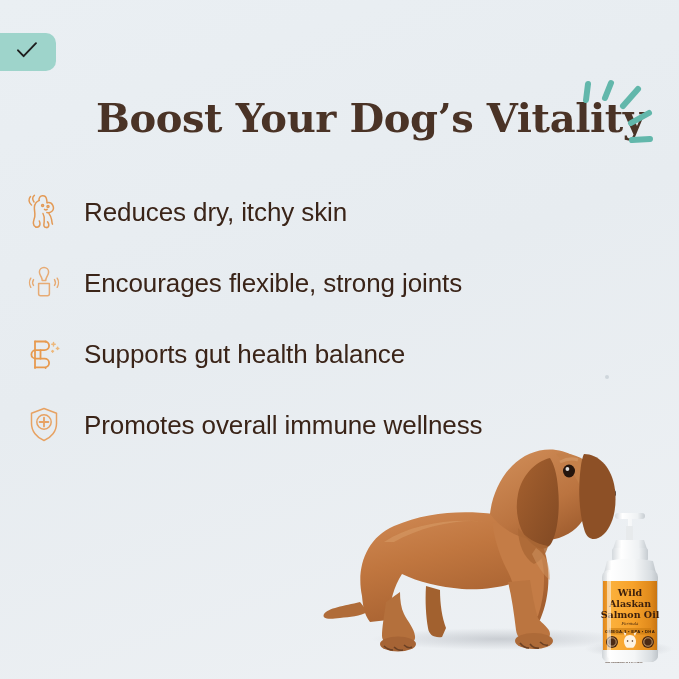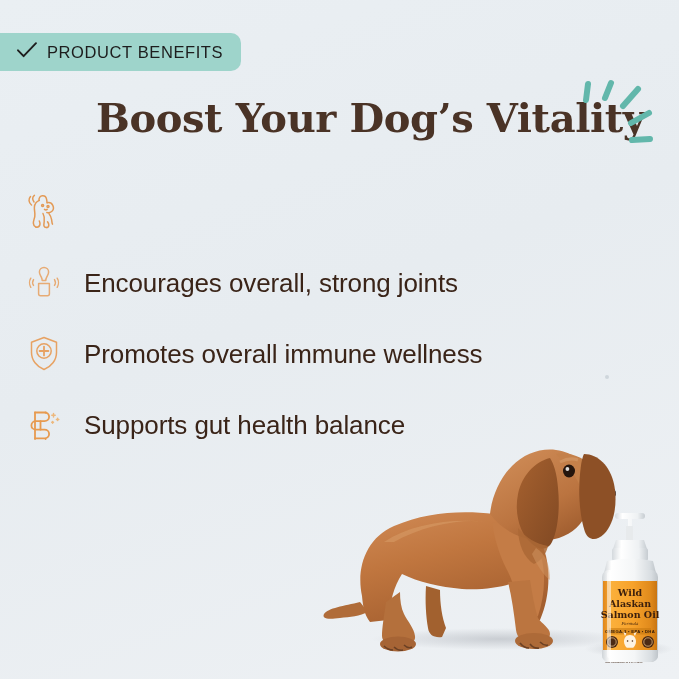--- a/index.html
+++ b/index.html
@@ -138,21 +138,20 @@
 <body>
 
 <div id="stage">
 
   <div id="eyebrow">
     <span class="check-ico">
       <svg width="22" height="18" viewBox="0 0 22 18">
         <path d="M2 9.3 L7.6 15.2 L20 2.2" fill="none" stroke="#1d1d1d" stroke-width="1.9" stroke-linecap="round" stroke-linejoin="round"></path>
       </svg>
     </span>
-    <span class="label">PRODUCT BENEFITS</span>
   </div>
 
   <div id="headline">Boost Your Dog’s Vitality</div>
 
   <div id="sparkle">
     <svg width="78" height="70" viewBox="0 0 78 70">
       <g stroke="#62b7ab" stroke-width="6" stroke-linecap="round">
         <line x1="8" y1="22" x2="10" y2="6"></line>
         <line x1="27" y1="20" x2="33" y2="5"></line>
         <line x1="45" y1="28" x2="60" y2="11"></line>
@@ -176,63 +175,64 @@
           <path d="M16.3 9.4c-2.9 1.1-4.6 3.6-4.9 6.6-.3 3.4.9 6 .4 9.3-.4 2.6-1.6 4.6-1.4 7.1.1 1.8 1 3.1 2.4 3.6"></path>
           <path d="M12.8 36c2.1.5 3.6-.5 4.1-2.2.4-1.4 0-2.6-.6-3.8"></path>
           <path d="M20 22.5c1.4 2.5 1.6 5.4 1.2 8.2-.2 1.6-.6 3-.2 4.3.3 1 1.1 1.6 2.2 1.6"></path>
           <path d="M23.2 36.6c1.6 0 2.6-1.1 2.6-2.6 0-1.3-.6-2.3-1.3-3.2"></path>
           <path d="M26 22.6c1.3 1.8 2.2 3.8 2.6 6 .3 1.6.2 3.2.9 4.5"></path>
           <circle cx="19.6" cy="14.6" r="1"></circle>
           <circle cx="25" cy="15.4" r="1"></circle>
           <path d="M21.5 18.4c.8.7 1.9.7 2.7 0"></path>
         </svg>
       </span>
+      <span class="txt">Reduces dry, itchy skin</span>
     </div>
 
     <div class="benefit">
       <span class="ico">
         <svg width="42" height="42" viewBox="0 0 42 42" fill="none" stroke="#e7ab74" stroke-width="1.5" stroke-linecap="round" stroke-linejoin="round">
           <path d="M21 5.5c-2.6 0-4.6 2-4.6 4.5 0 2.1 1 3.4 1.8 4.9.7 1.3 1 2.3 1 3.6h3.6c0-1.3.3-2.3 1-3.6.8-1.5 1.8-2.8 1.8-4.9 0-2.5-2-4.5-4.6-4.5z"></path>
           <path d="M15.6 21.5h10.8v10.2a2 2 0 0 1-2 2h-6.8a2 2 0 0 1-2-2z"></path>
           <path d="M10.5 17.6c-1 1.6-1 4.2 0 5.8"></path>
           <path d="M7.8 16.2c-1.6 2.5-1.6 6.6 0 9.1"></path>
           <path d="M31.5 17.6c1 1.6 1 4.2 0 5.8"></path>
           <path d="M34.2 16.2c1.6 2.5 1.6 6.6 0 9.1"></path>
         </svg>
       </span>
-      <span class="txt">Encourages overall, strong joints</span>
-    </div>
-
-    <div class="benefit">
-      <span class="ico">
-        <svg width="42" height="42" viewBox="0 0 42 42" fill="none" stroke="#e7a263" stroke-width="1.5" stroke-linecap="round" stroke-linejoin="round">
-          <path d="M21 4.5 8.5 9.2v10.2c0 7.6 5.2 14.3 12.5 17.1 7.3-2.8 12.5-9.5 12.5-17.1V9.2z"></path>
-          <circle cx="21" cy="18" r="7.2"></circle>
-          <path d="M21 13.6v8.8M16.6 18h8.8" stroke-width="1.8"></path>
-        </svg>
-      </span>
-      <span class="txt">Promotes overall immune wellness</span>
+      <span class="txt">Encourages flexible, strong joints</span>
     </div>
 
     <div class="benefit">
       <span class="ico">
         <svg width="42" height="42" viewBox="0 0 42 42" fill="none" stroke="#e79a4f" stroke-width="1.8" stroke-linecap="round" stroke-linejoin="round">
           <path d="M12 8.5h9.5c2.6 0 4.6 1.9 4.6 4.3s-2 4.3-4.6 4.3H13c-2.6 0-4.6 1.9-4.6 4.3s2 4.3 4.6 4.3h8.5c2.6 0 4.6 1.9 4.6 4.3s-2 4.3-4.6 4.3H12"></path>
           <path d="M12 8.5v26.5"></path>
           <path d="M17.5 17.1v8.6M22.6 8.5v.2M22.6 34.8v.2"></path>
           <g stroke="#edb87c" stroke-width="1.5">
             <path d="M30.5 9.5v3.4M28.8 11.2h3.4"></path>
             <path d="M34.6 14.2v2.4M33.4 15.4h2.4"></path>
             <path d="M29.6 17.4v1.8M28.7 18.3h1.8"></path>
           </g>
         </svg>
       </span>
       <span class="txt">Supports gut health balance</span>
     </div>
 
+    <div class="benefit">
+      <span class="ico">
+        <svg width="42" height="42" viewBox="0 0 42 42" fill="none" stroke="#e7a263" stroke-width="1.5" stroke-linecap="round" stroke-linejoin="round">
+          <path d="M21 4.5 8.5 9.2v10.2c0 7.6 5.2 14.3 12.5 17.1 7.3-2.8 12.5-9.5 12.5-17.1V9.2z"></path>
+          <circle cx="21" cy="18" r="7.2"></circle>
+          <path d="M21 13.6v8.8M16.6 18h8.8" stroke-width="1.8"></path>
+        </svg>
+      </span>
+      <span class="txt">Promotes overall immune wellness</span>
+    </div>
+
   </div>
 
   <div id="photo">
     <div id="dog-shadow"></div>
     <div id="bottle-shadow"></div>
 
     <svg id="dog" width="300" height="265" viewBox="0 0 300 265">
       <defs>
         <linearGradient id="coat" x1="0" y1="0" x2="0.4" y2="1">
           <stop offset="0%" stop-color="#d08a55"></stop>

